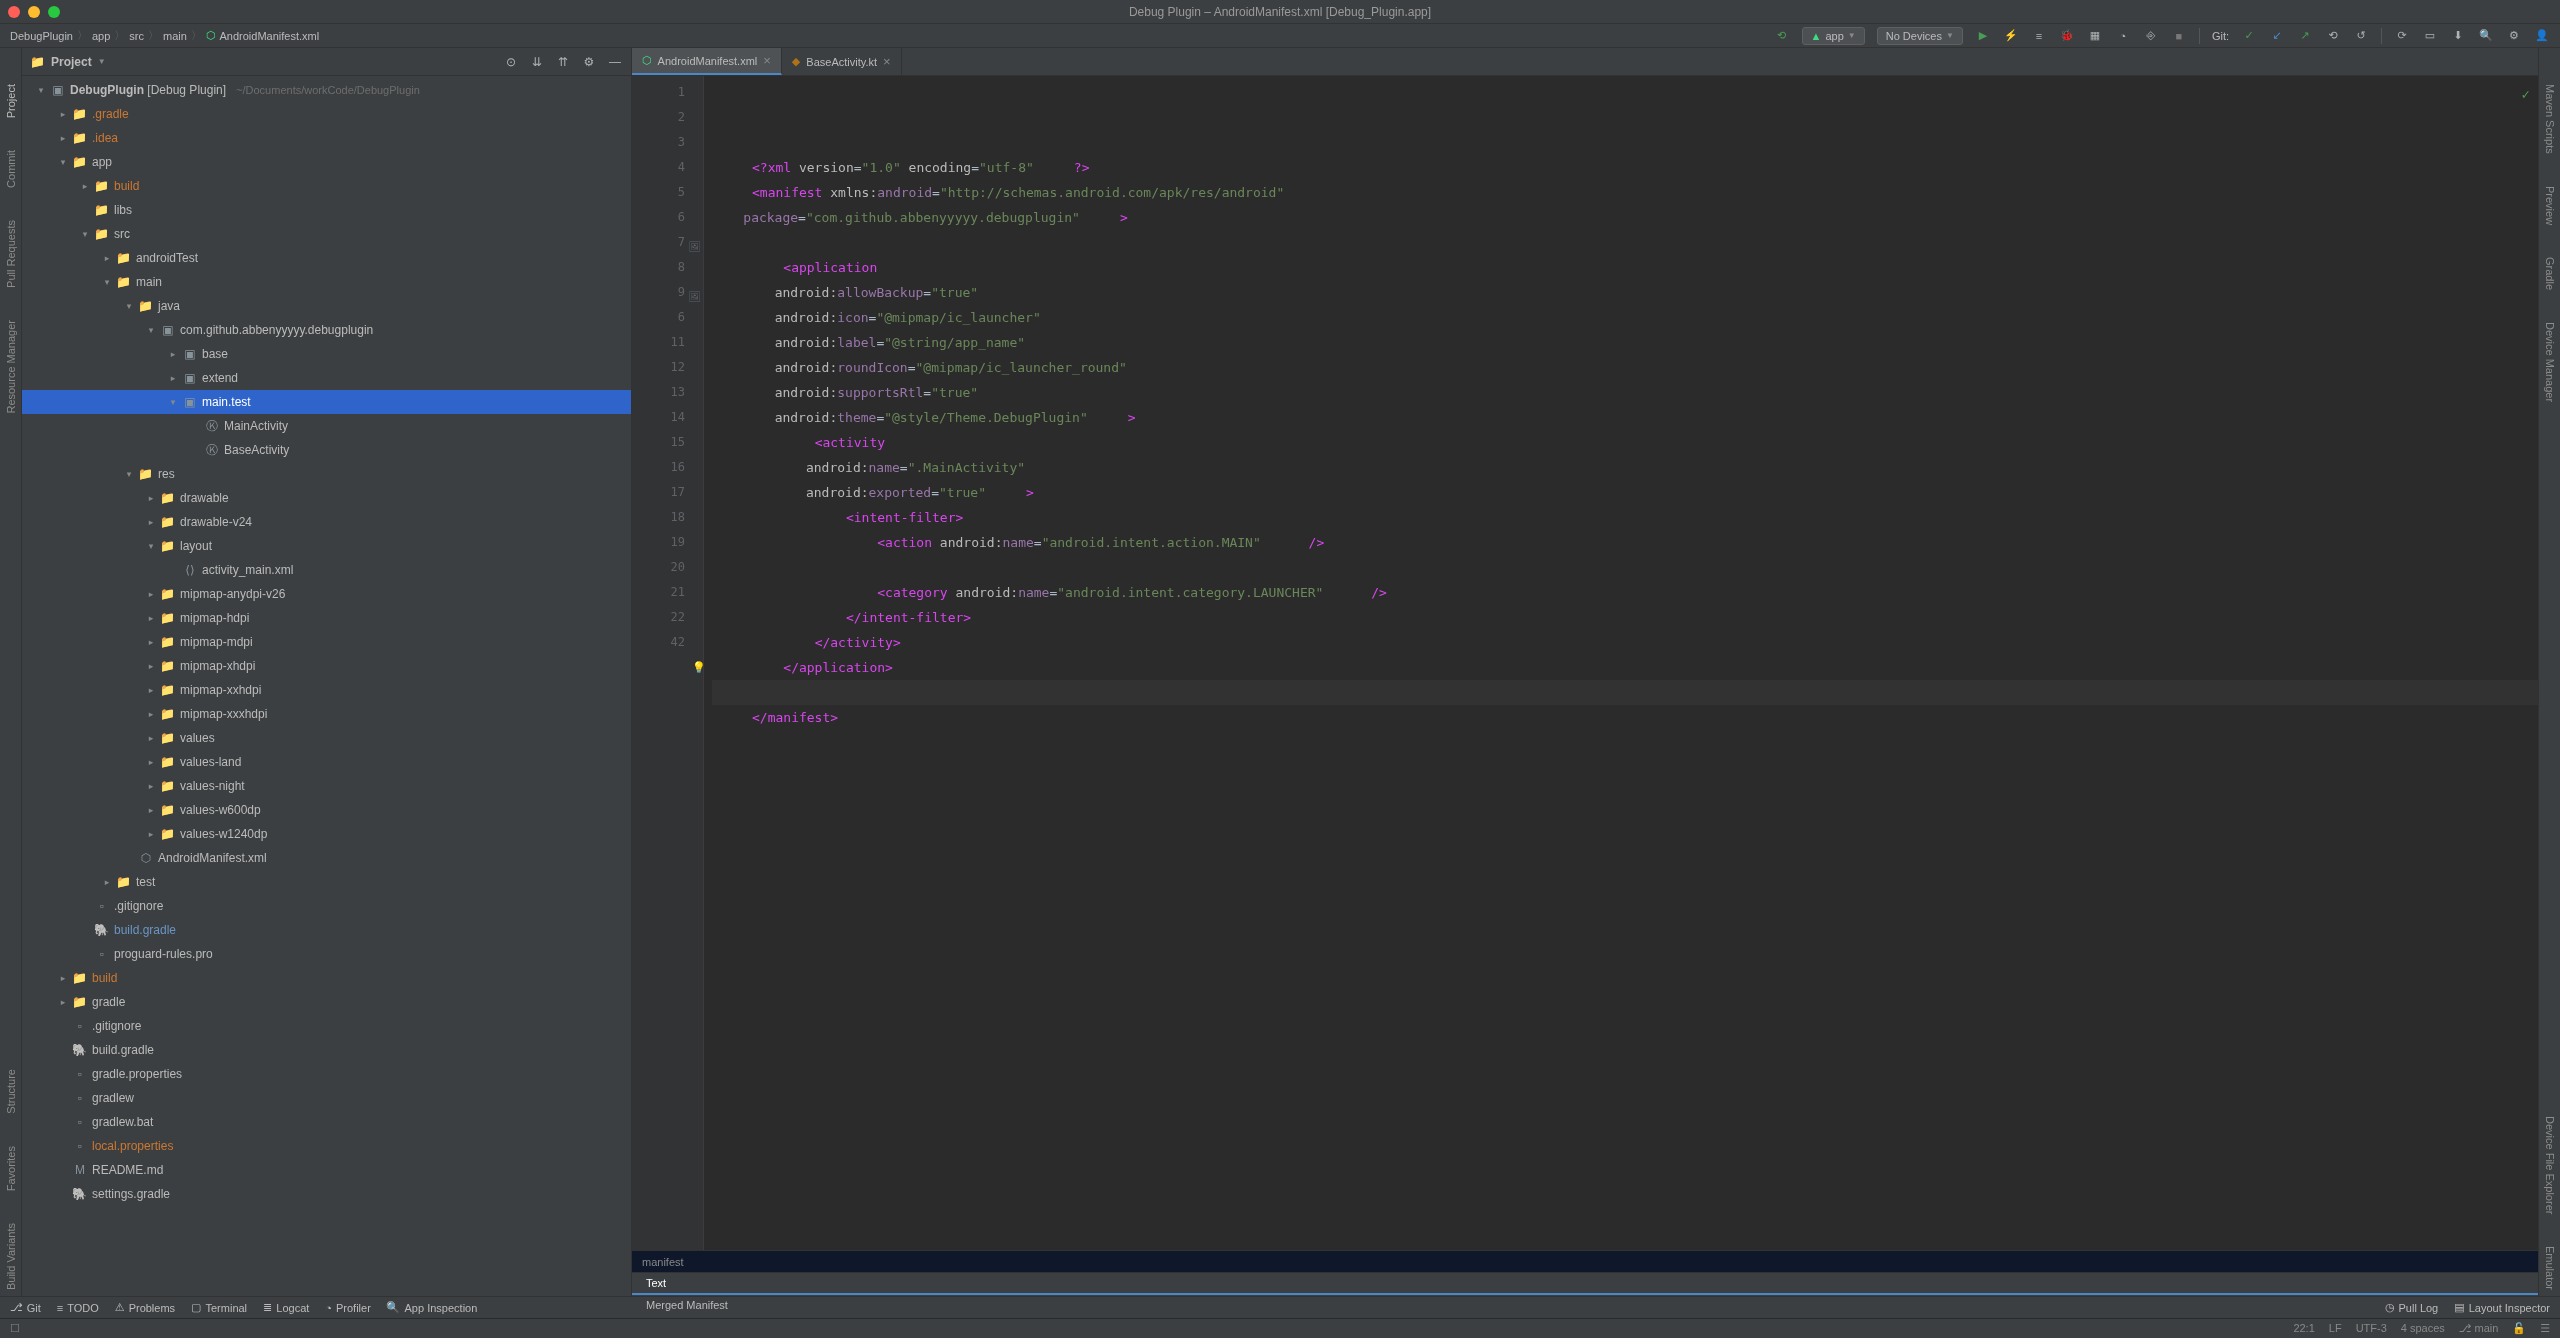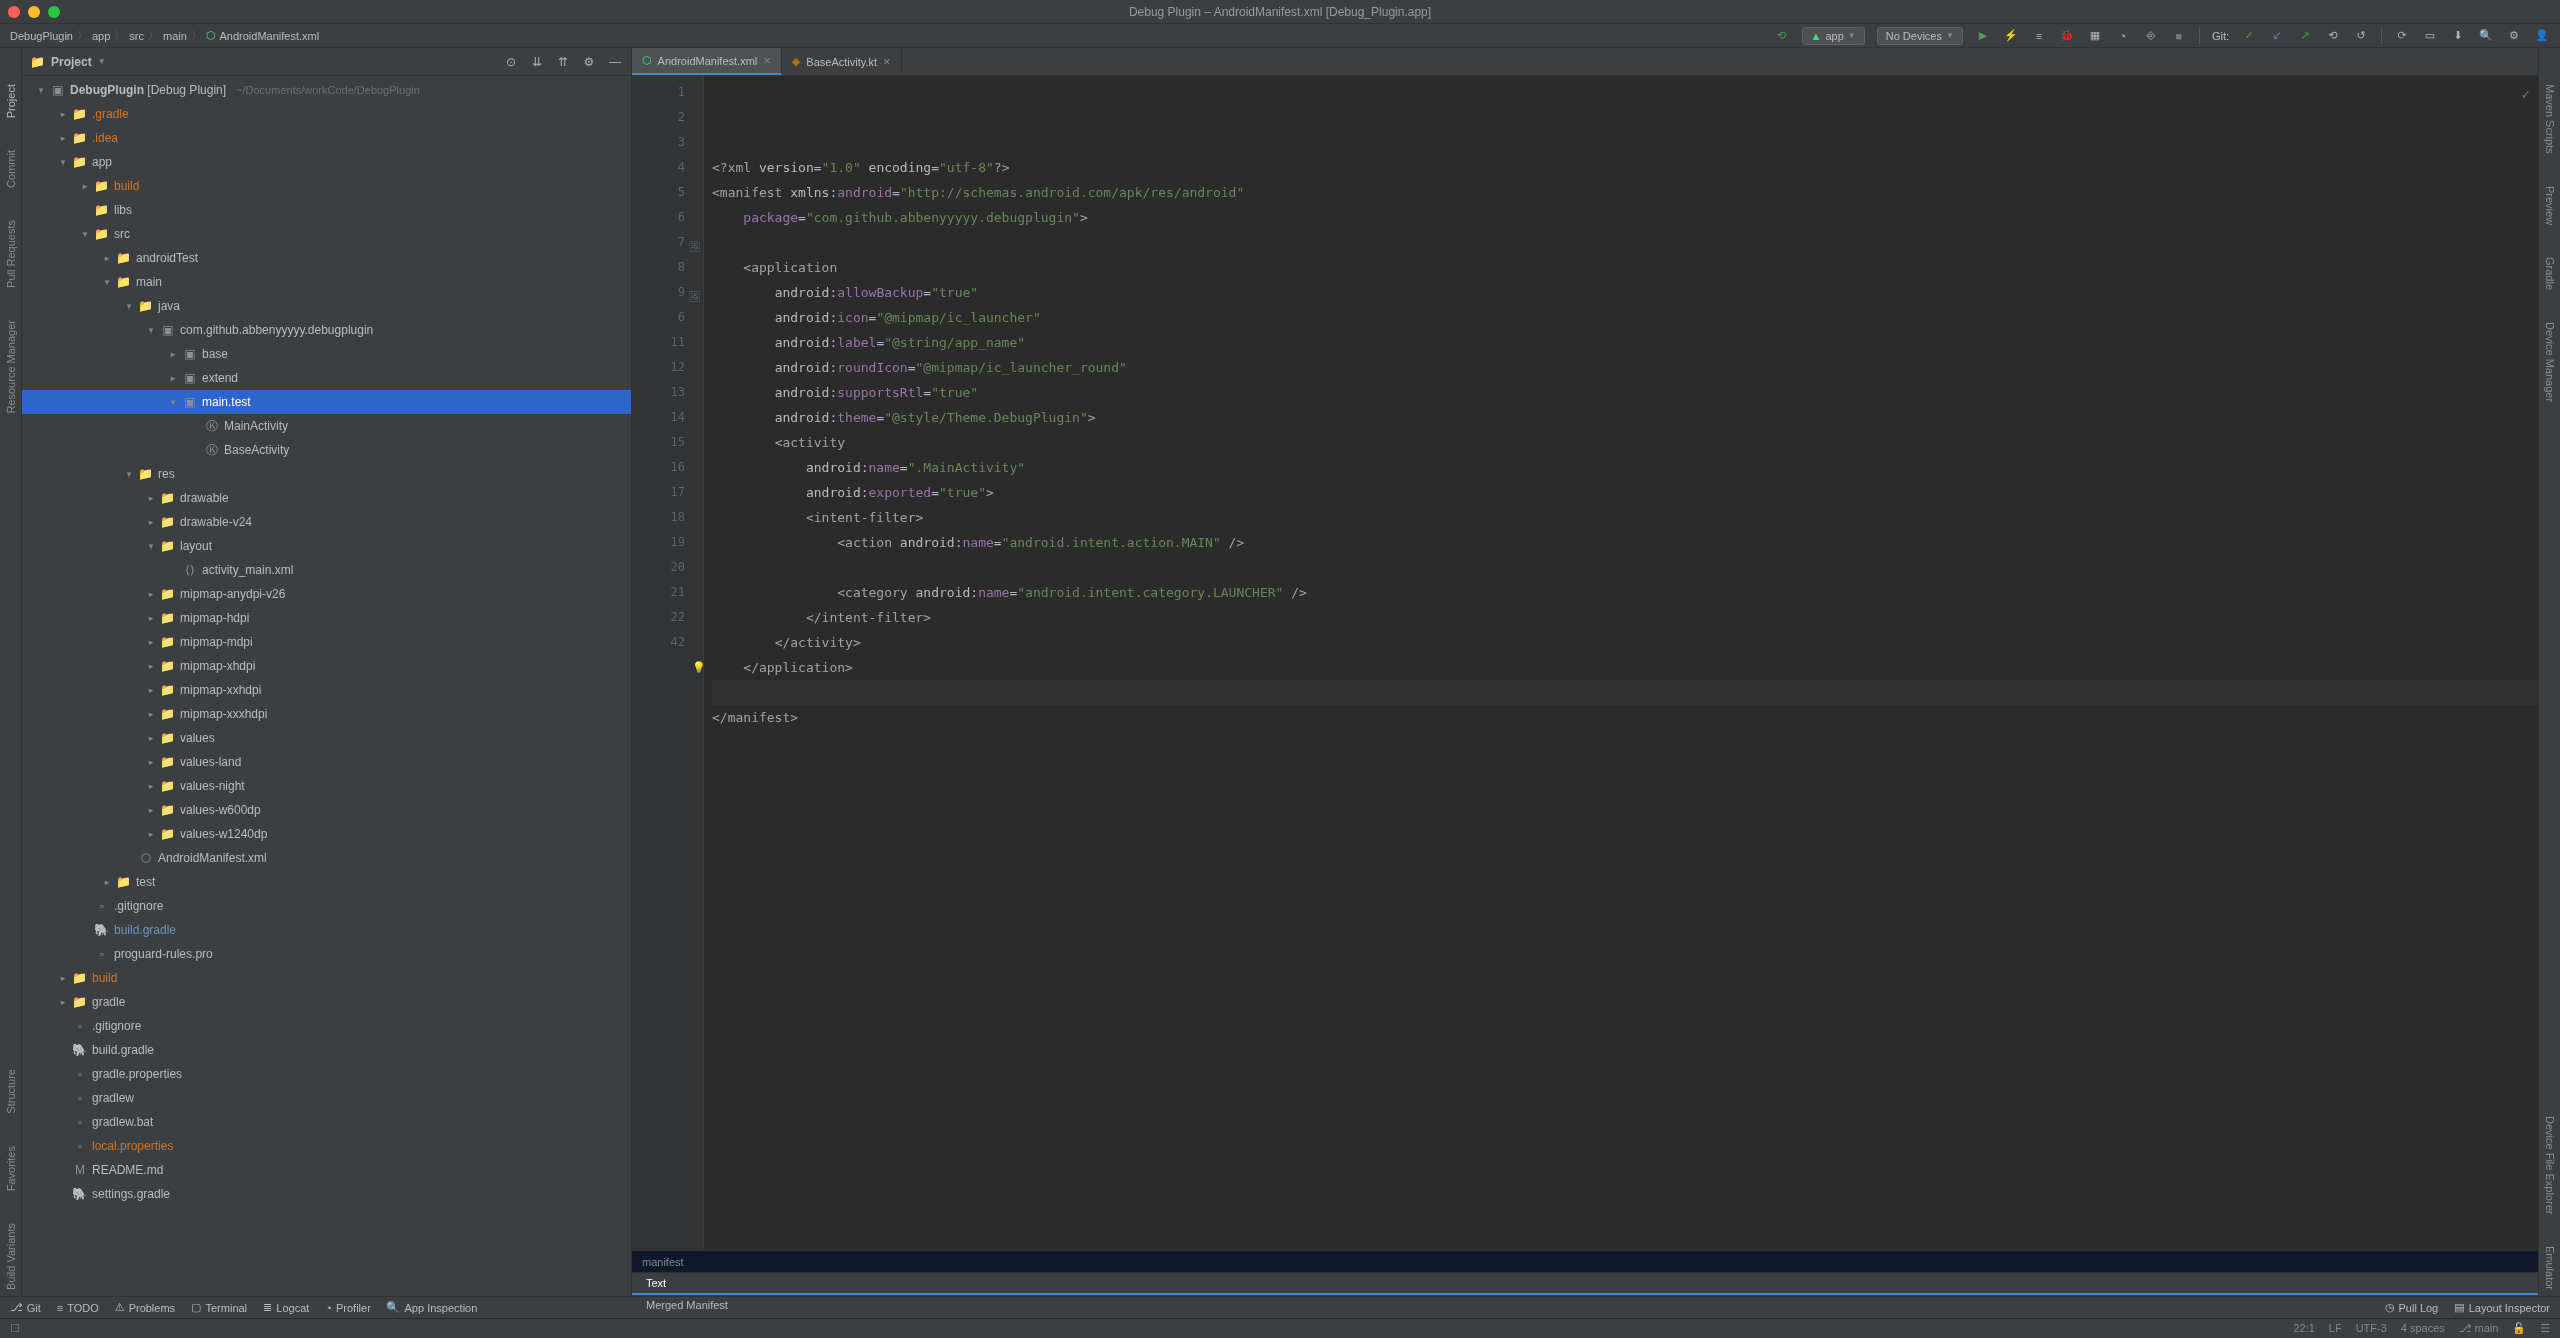--- a/index.html
+++ b/index.html
@@ -150,21 +150,21 @@
   padding-top: 4px;
   padding-left: 8px;
   font-family: "Menlo", "Consolas", monospace;
   font-size: 13px;
   line-height: 25px;
   color: #a9b7c6;
   white-space: pre;
   position: relative;
 }
 .code-line { height: 25px; }
-.c-tag { color: #a3a3a3; }
+.c-tag { color: #d946ef; margin-left: 40px; }
 .c-attr-ns { color: #bababa; }
 .c-attr { color: #9876aa; }
 .c-str { color: #6a8759; }
 .c-eq { color: #a9b7c6; }
 .caret-line { background: #323232; }
 
 .editor-status-bottom {
   height: 22px;
   background: #0f172a;
   display: flex;

